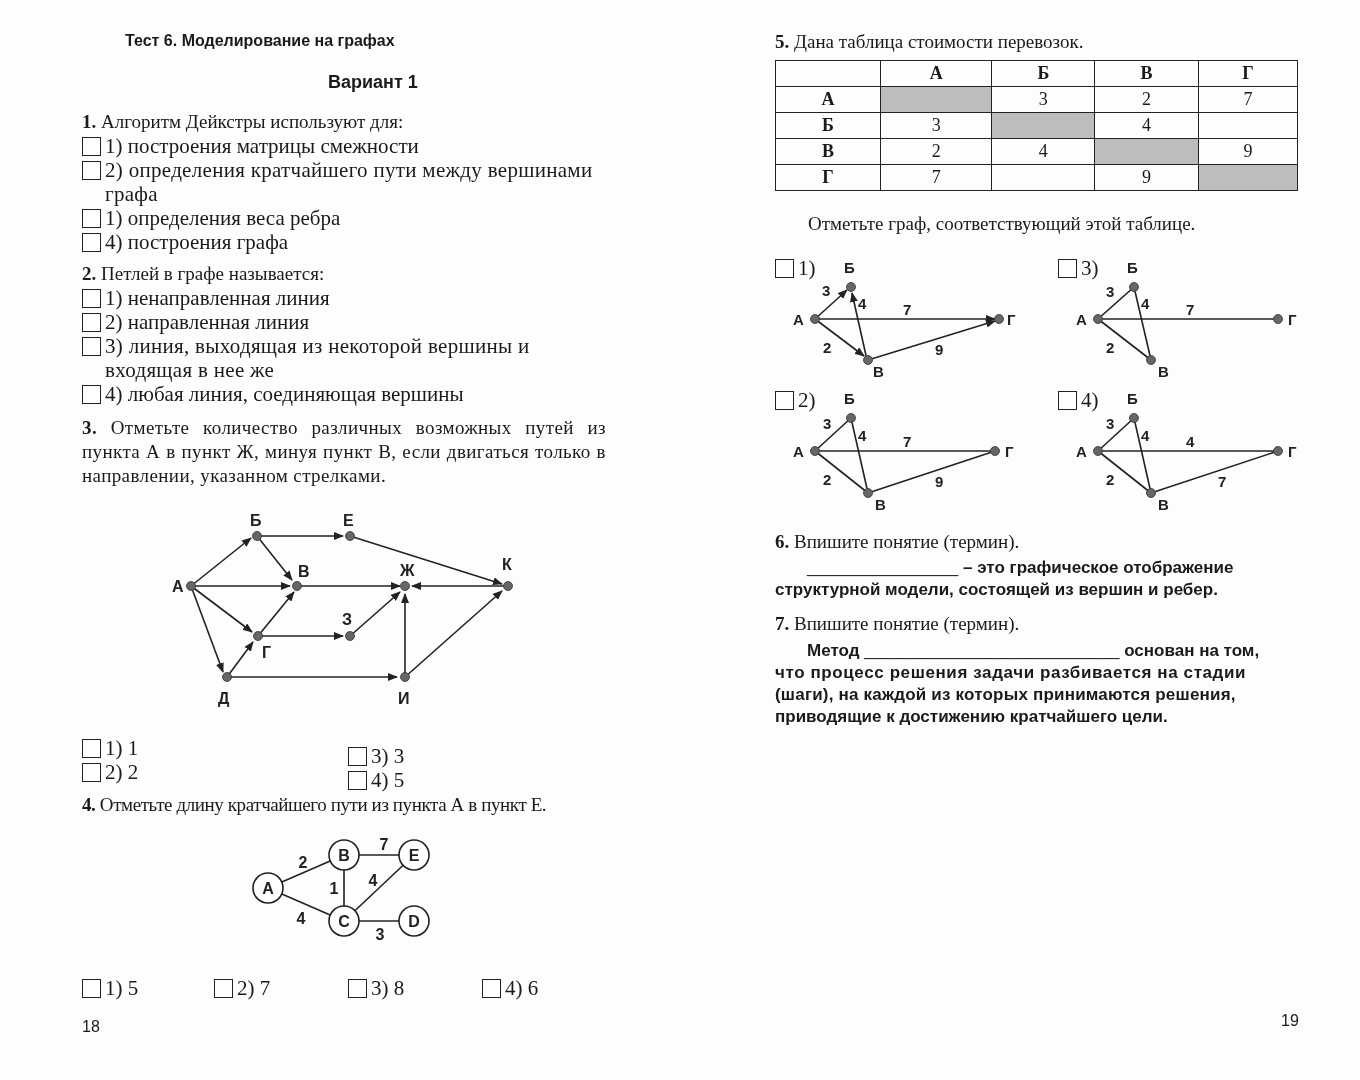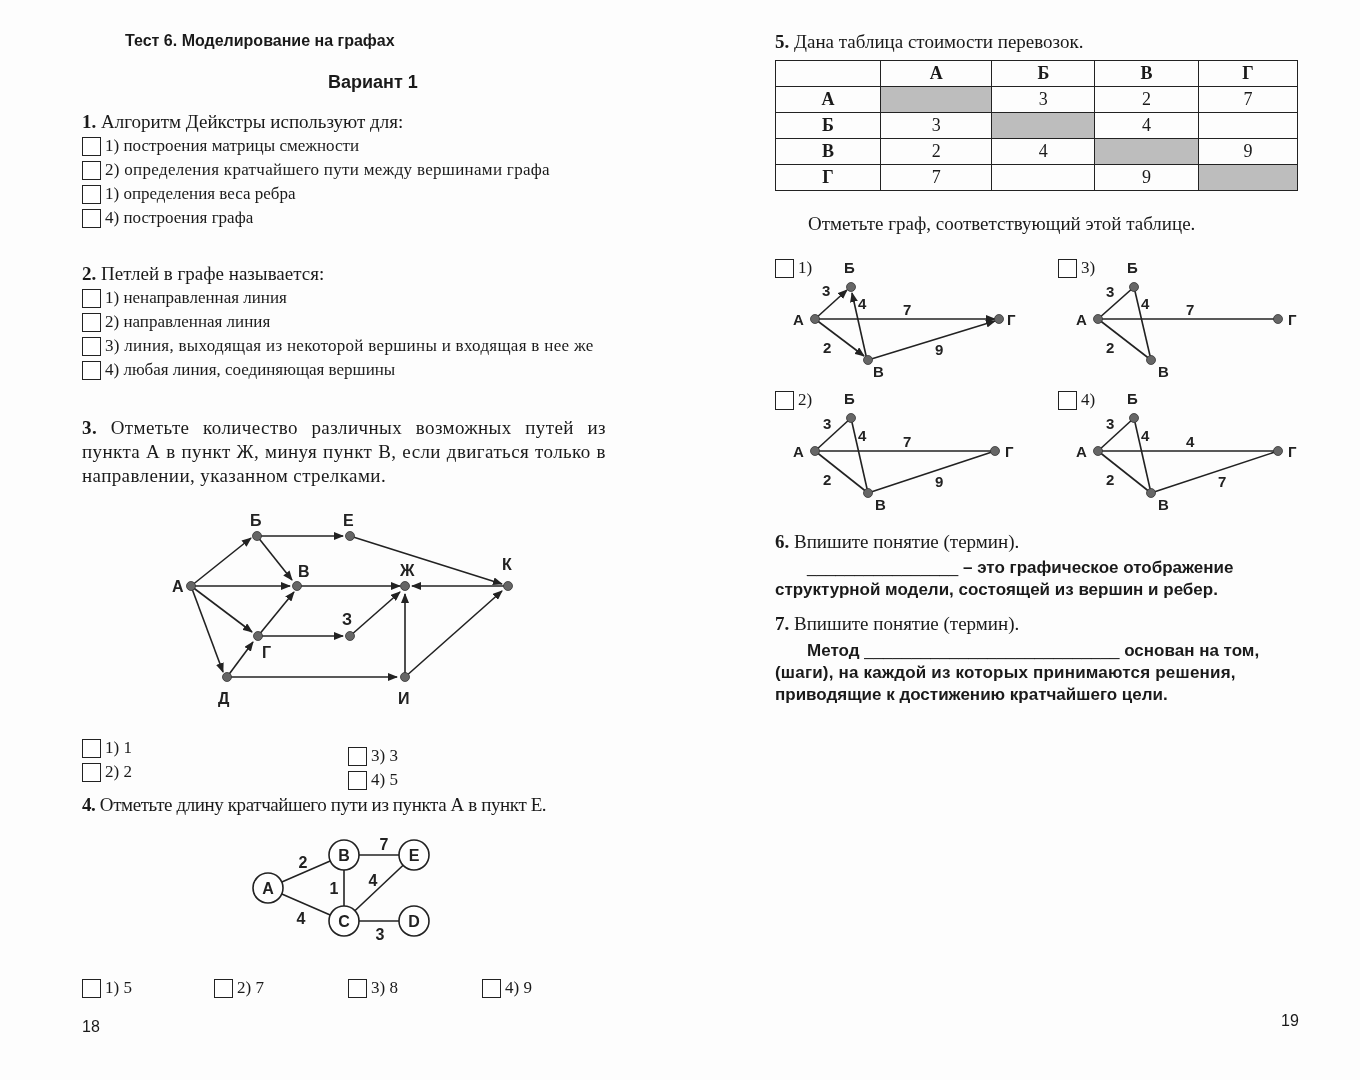--- a/index.html
+++ b/index.html
@@ -3,21 +3,21 @@
 <meta charset="utf-8">
 <style>
   html,body{margin:0;padding:0;}
   body{width:1360px;height:1080px;background:#fdfdfd;position:relative;overflow:hidden;color:#1a1a1a;
        font-family:"Liberation Serif","DejaVu Serif",serif;}
   .abs{position:absolute;}
   .title{font-family:"Liberation Sans","DejaVu Sans",sans-serif;font-weight:bold;font-size:16px;}
   .subtitle{font-family:"Liberation Sans","DejaVu Sans",sans-serif;font-weight:bold;font-size:18px;}
   .q{font-size:19px;line-height:24px;}
   .q b{font-weight:bold;}
-  .opt{font-size:17px;line-height:24px;display:flex;align-items:flex-start;white-space:nowrap;}
+  .opt{font-size:21px;line-height:24px;display:flex;align-items:flex-start;white-space:nowrap;}
   .cb{display:inline-block;width:17px;height:17px;border:1.5px solid #222;margin-right:4px;margin-top:3px;flex:none;background:#fff;cursor:pointer;}
   .opt-text{white-space:normal;}
   table.cost{border-collapse:collapse;position:absolute;left:775px;top:60px;width:523px;}
   table.cost td{border:1.5px solid #222;height:25px;text-align:center;font-size:18px;padding:0;}
   table.cost td.hd{font-weight:bold;}
   table.cost td.shade{background:#bdbdbd;}
   .pagenum{font-family:"Liberation Sans","DejaVu Sans",sans-serif;font-size:16px;}
   .boldsans{font-family:"Liberation Sans","DejaVu Sans",sans-serif;font-weight:bold;font-size:17px;line-height:22px;}
   svg text{font-family:"Liberation Sans","DejaVu Sans",sans-serif;font-weight:bold;}
 </style>
@@ -184,21 +184,21 @@
 <div class="abs opt" style="left:214px;top:976px;">
     <span class="cb"></span>
     <span>2) 7</span>
   </div>
 <div class="abs opt" style="left:348px;top:976px;">
     <span class="cb"></span>
     <span>3) 8</span>
   </div>
 <div class="abs opt" style="left:482px;top:976px;">
     <span class="cb"></span>
-    <span>4) 9</span>
+    <span>4) 6</span>
   </div>
 
 <div class="abs pagenum" style="left:82px;top:1018px;">18</div>
 
 <div class="abs q" style="left:775px;top:30px;">
   <b>5.</b> <span>Дана таблица стоимости перевозок.</span>
 </div>
 
 <table class="cost">
   <tbody>
@@ -375,17 +375,18 @@
 <div class="abs boldsans" style="left:775px;top:557px;width:530px;">
   <div style="padding-left:32px;white-space:nowrap;"><span style="font-weight:normal;">________________</span> <span>– это графическое отображение</span></div>
   <div>структурной модели, состоящей из вершин и ребер.</div>
 </div>
 
 <div class="abs q" style="left:775px;top:612px;">
   <b>7.</b> <span>Впишите понятие (термин).</span>
 </div>
 <div class="abs boldsans" style="left:775px;top:640px;width:530px;">
   <div style="padding-left:32px;white-space:nowrap;"><span>Метод</span> <span style="font-weight:normal;">___________________________</span> <span>основан на том,</span></div>
+  <div style="letter-spacing:0.6px;">что процесс решения задачи разбивается на стадии</div>
   <div style="letter-spacing:0.2px;">(шаги), на каждой из которых принимаются решения,</div>
   <div>приводящие к достижению кратчайшего цели.</div>
 </div>
 
 <div class="abs pagenum" style="left:1281px;top:1012px;">19</div>
 
 </body></html>

